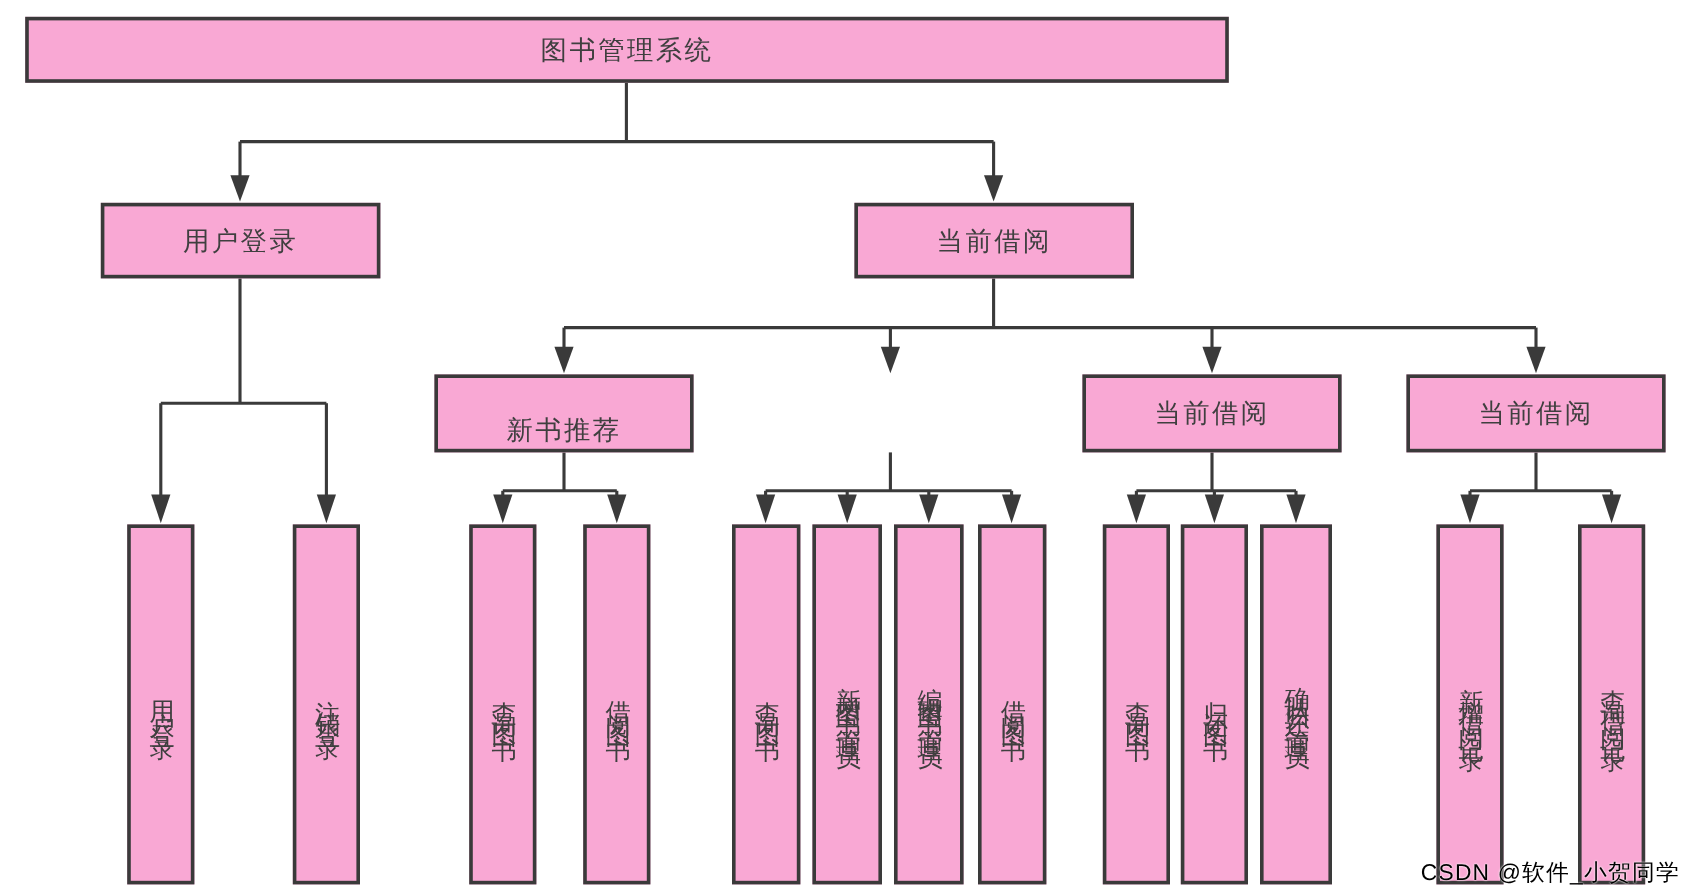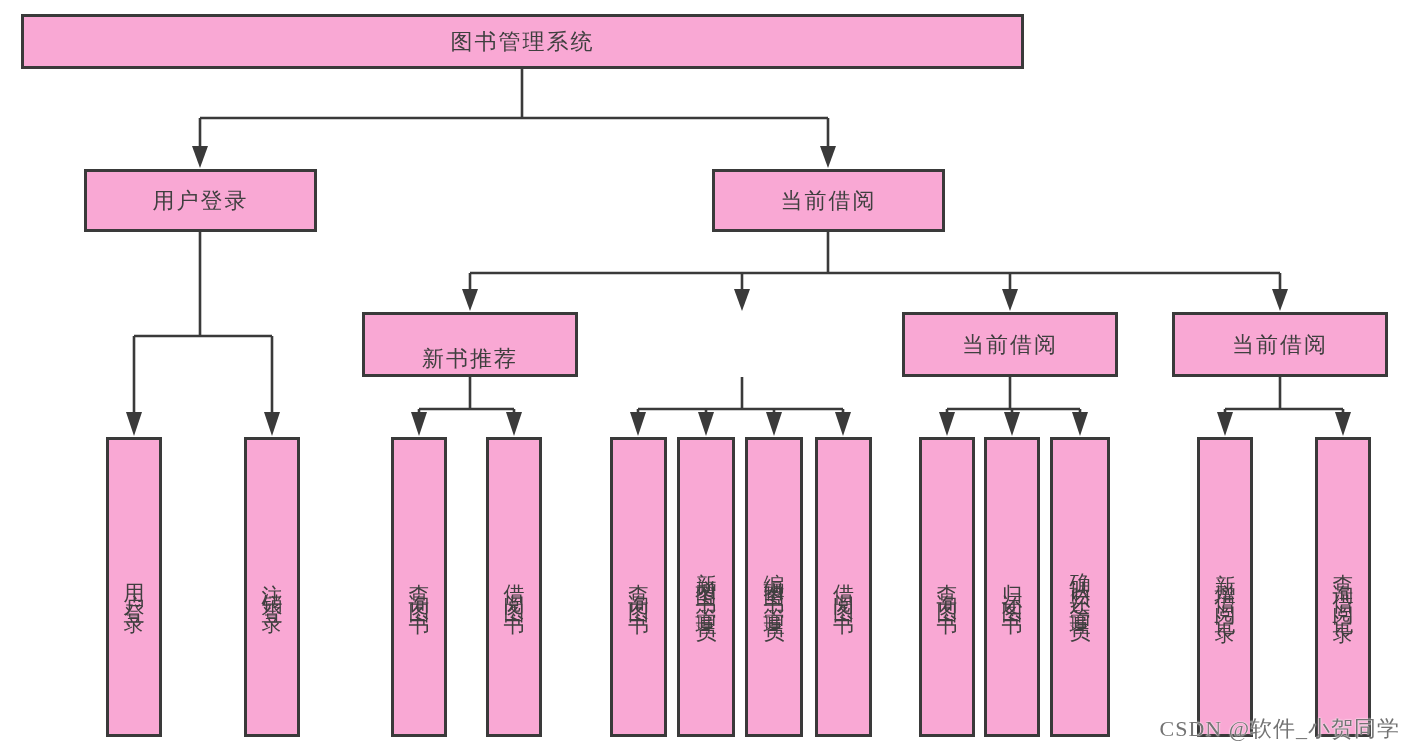--- a/index.html
+++ b/index.html
@@ -20,24 +20,23 @@
     font-size:22px;letter-spacing:2px;color:#3f3f3f;white-space:nowrap;
   }
   .leaf .lbl{
     writing-mode:vertical-rl;font-size:21px;white-space:nowrap;
   }
   .ls-wide .lbl{letter-spacing:10px;}
   .ls-mid  .lbl{letter-spacing:10px;}
   .ls-tight .lbl{letter-spacing:7px;}
   .watermark{
     position:absolute;right:5px;top:714px;
-    font-size:22px;color:#737373;letter-spacing:1px;
+    font-size:19px;color:#000000;letter-spacing:1px;
     text-shadow:0 0 2px #ffffff,0 0 1px #ffffff;
     white-space:nowrap;
-    font-family:Liberation Serif, serif;
   }
 </style>
 </head>
 <body>
 
 <div id="stage">
 
   <svg class="wires" width="1405" height="747" viewBox="0 0 1405 747">
     <g stroke="#3a3a3a" stroke-width="2.6" fill="#3a3a3a">
 

